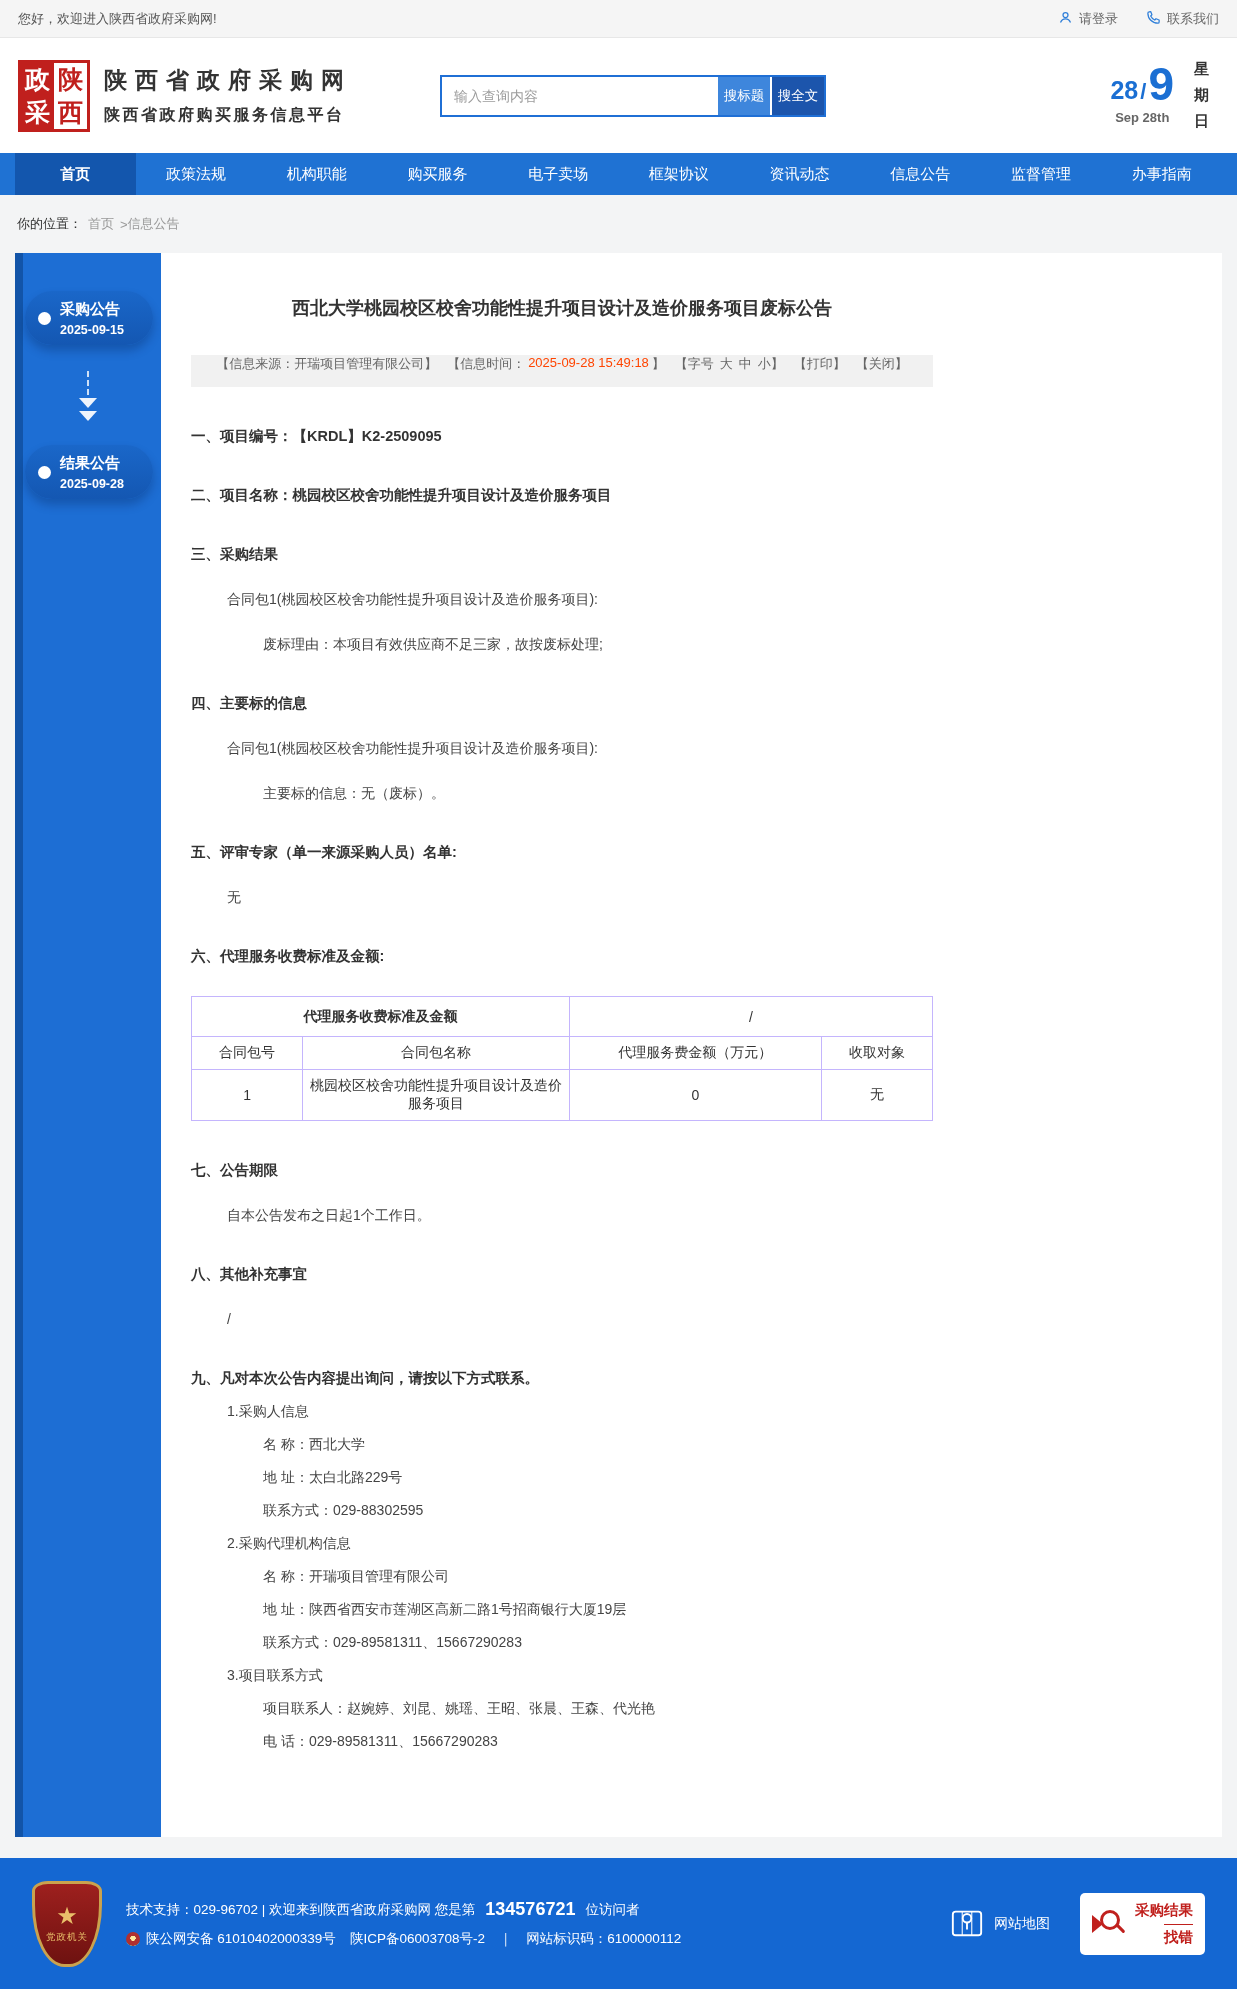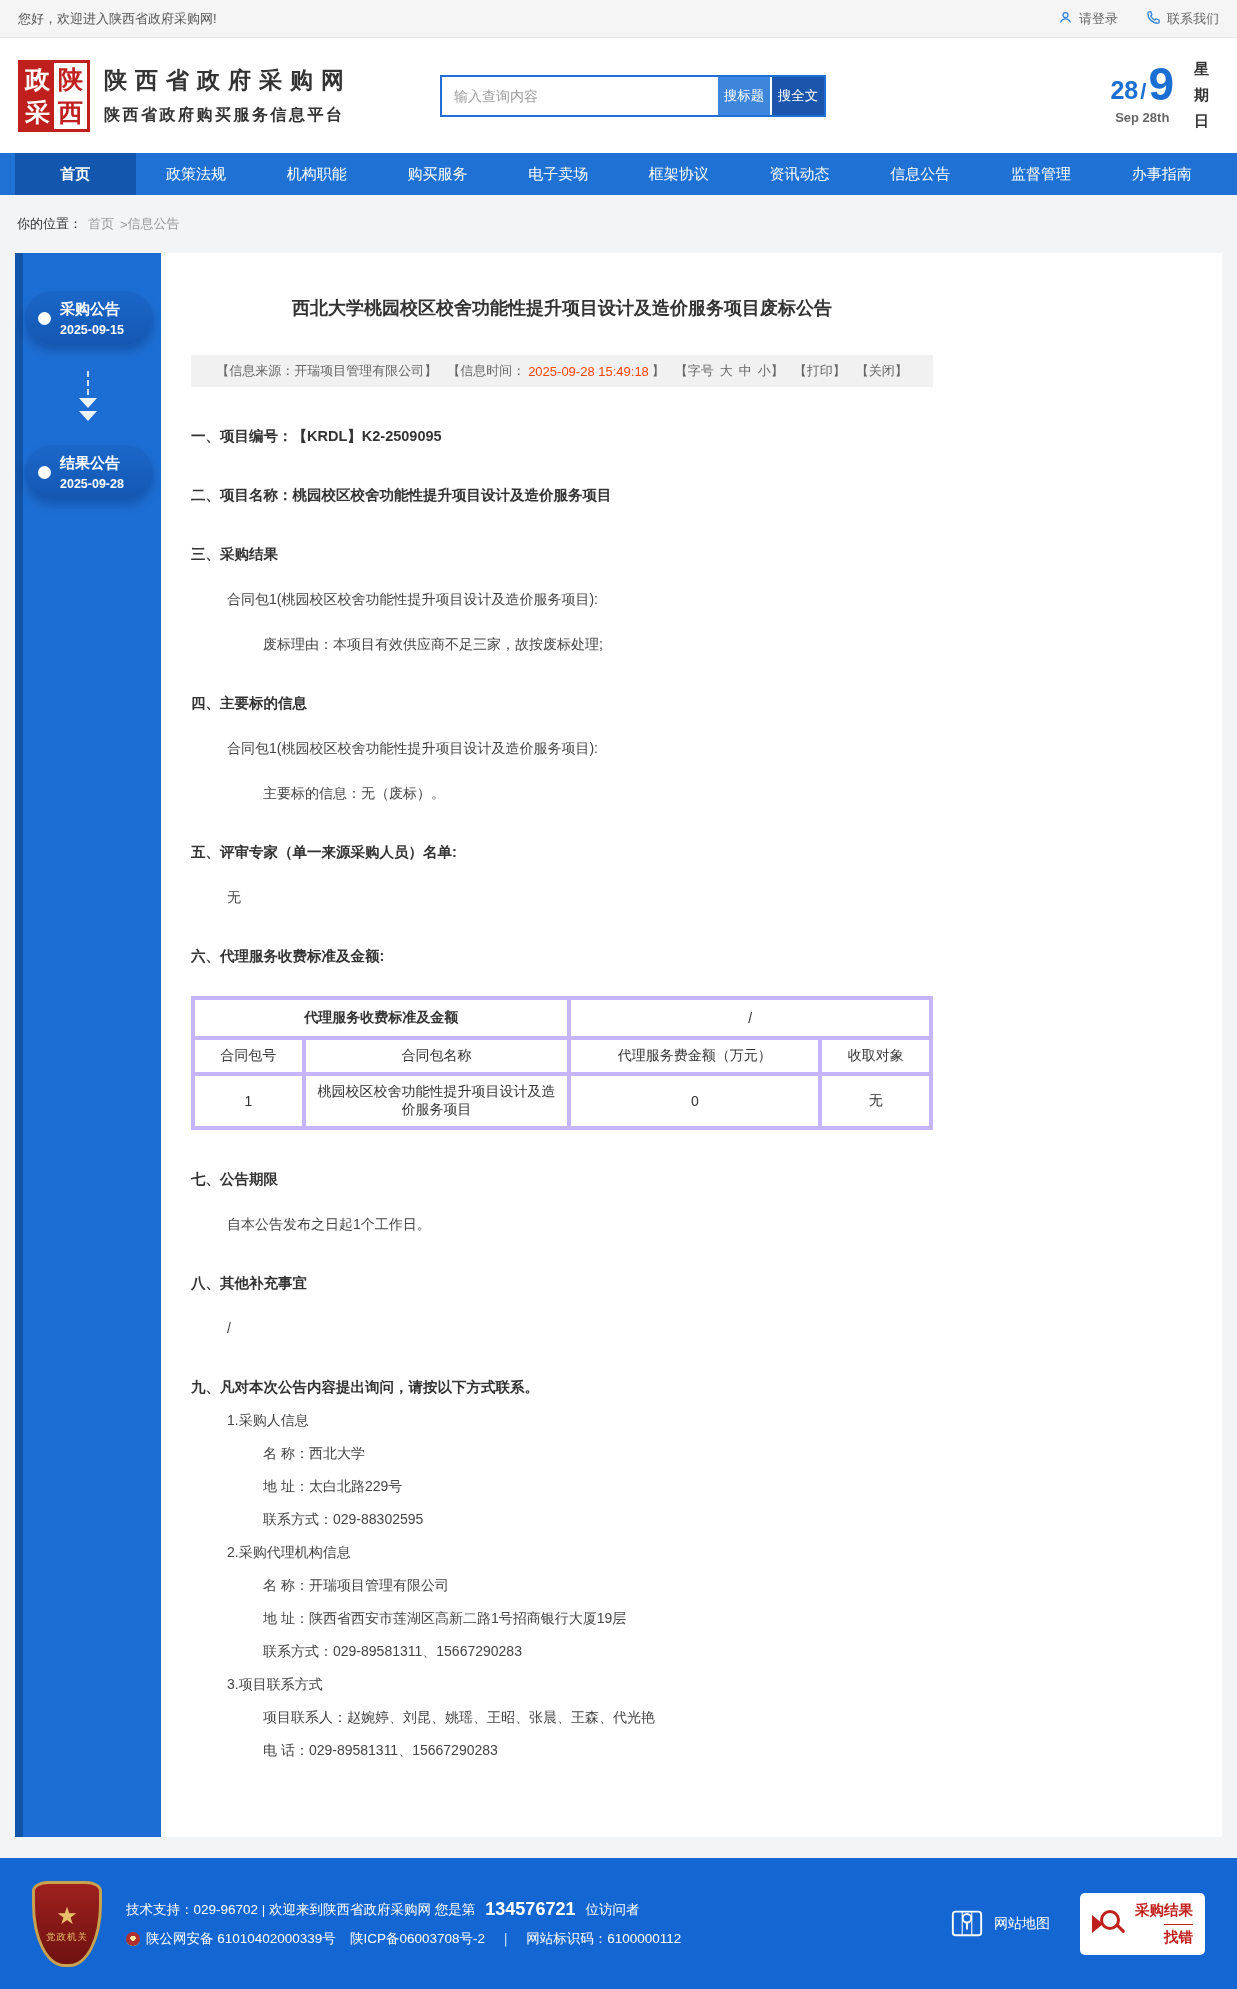--- a/index.html
+++ b/index.html
@@ -59,34 +59,34 @@
   .card { flex: 1; background: #fff; padding: 22px 0 0 30px; overflow: hidden; }
   .article { width: 742px; }
 
   .banner { width: 694px; height: 68px; background: linear-gradient(100deg, #f1392c 0%, #f4552f 45%, #fa8e44 100%); position: relative; overflow: hidden; display: flex; align-items: center; justify-content: center; }
   .banner .ring { position: absolute; border-radius: 50%; border: 1px solid rgba(255,255,255,.16); }
   .banner .r1 { width: 240px; height: 240px; left: -70px; top: -150px; box-shadow: 0 0 0 16px rgba(255,255,255,.05), 0 0 0 34px rgba(255,255,255,.045), 0 0 0 54px rgba(255,255,255,.04); }
   .banner .r2 { width: 300px; height: 300px; right: -90px; top: -190px; box-shadow: 0 0 0 18px rgba(255,255,255,.05), 0 0 0 40px rgba(255,255,255,.045), 0 0 0 64px rgba(255,255,255,.04); }
   .banner-text { position: relative; color: #fff; font-size: 26px; font-weight: bold; font-style: italic; letter-spacing: 2px; text-shadow: 0 2px 3px rgba(140,25,0,.4); }
 
   .a-title { margin-top: 20px; text-align: center; font-size: 18px; font-weight: bold; color: #333; line-height: 26px; }
-  .meta-bar { margin-top: 34px; height: 32px; background: #f1f1f1; display: flex; align-items: center; justify-content: center; font-size: 13px; color: #666; white-space: nowrap; }
+  .meta-bar { margin-top: 34px; height: 32px; background: #f1f1f1; display: flex; justify-content: center; font-size: 13px; color: #666; white-space: nowrap; }
   .meta-bar .t-red { color: #ff4400; margin: 0 3px; }
   .meta-bar .m-gap { margin-left: 10px; }
   .meta-link { cursor: pointer; color: #666; }
   .size-link { cursor: pointer; color: #666; margin-left: 6px; }
 
   .a-h { margin-top: 40px; font-size: 14.5px; font-weight: bold; color: #333; line-height: 19px; }
   .a-p { margin-top: 26px; font-size: 14px; color: #444; line-height: 19px; }
   .a-p.c { margin-top: 14px; }
   .ind1 { padding-left: 36px; }
   .ind2 { padding-left: 72px; }
 
   .fee-table { margin-top: 30px; width: 100%; border-collapse: collapse; table-layout: fixed; }
-  .fee-table td { border: 4px solid #c4b5fd; text-align: center; font-size: 14px; color: #333; padding: 7px 6px; }
+  .fee-table td { border: 1px solid #c4b5fd; text-align: center; font-size: 14px; color: #333; padding: 7px 6px; }
   .fee-table tr:first-child td { height: 40px; }
   .fee-table .b { font-weight: bold; }
 
   
   .footer { margin-top: 21px; height: 131px; background: #1467d2; display: flex; align-items: center; padding: 0 32px; color: #fff; flex: none; }
   .emblem { width: 70px; height: 86px; background: linear-gradient(180deg, #9e201e, #6e1210); border: 3px solid #caa24e; border-radius: 16px 16px 46% 46% / 10px 10px 72% 72%; display: flex; flex-direction: column; align-items: center; justify-content: center; gap: 3px; flex: none; }
   .emb-star { color: #e9c06a; font-size: 24px; line-height: 1; }
   .emb-label { color: #e9c06a; font-size: 9.5px; letter-spacing: 1px; }
   .f-lines { margin-left: 24px; display: flex; flex-direction: column; gap: 10px; font-size: 13.5px; }
   .f-line { display: flex; align-items: center; gap: 6px; }

